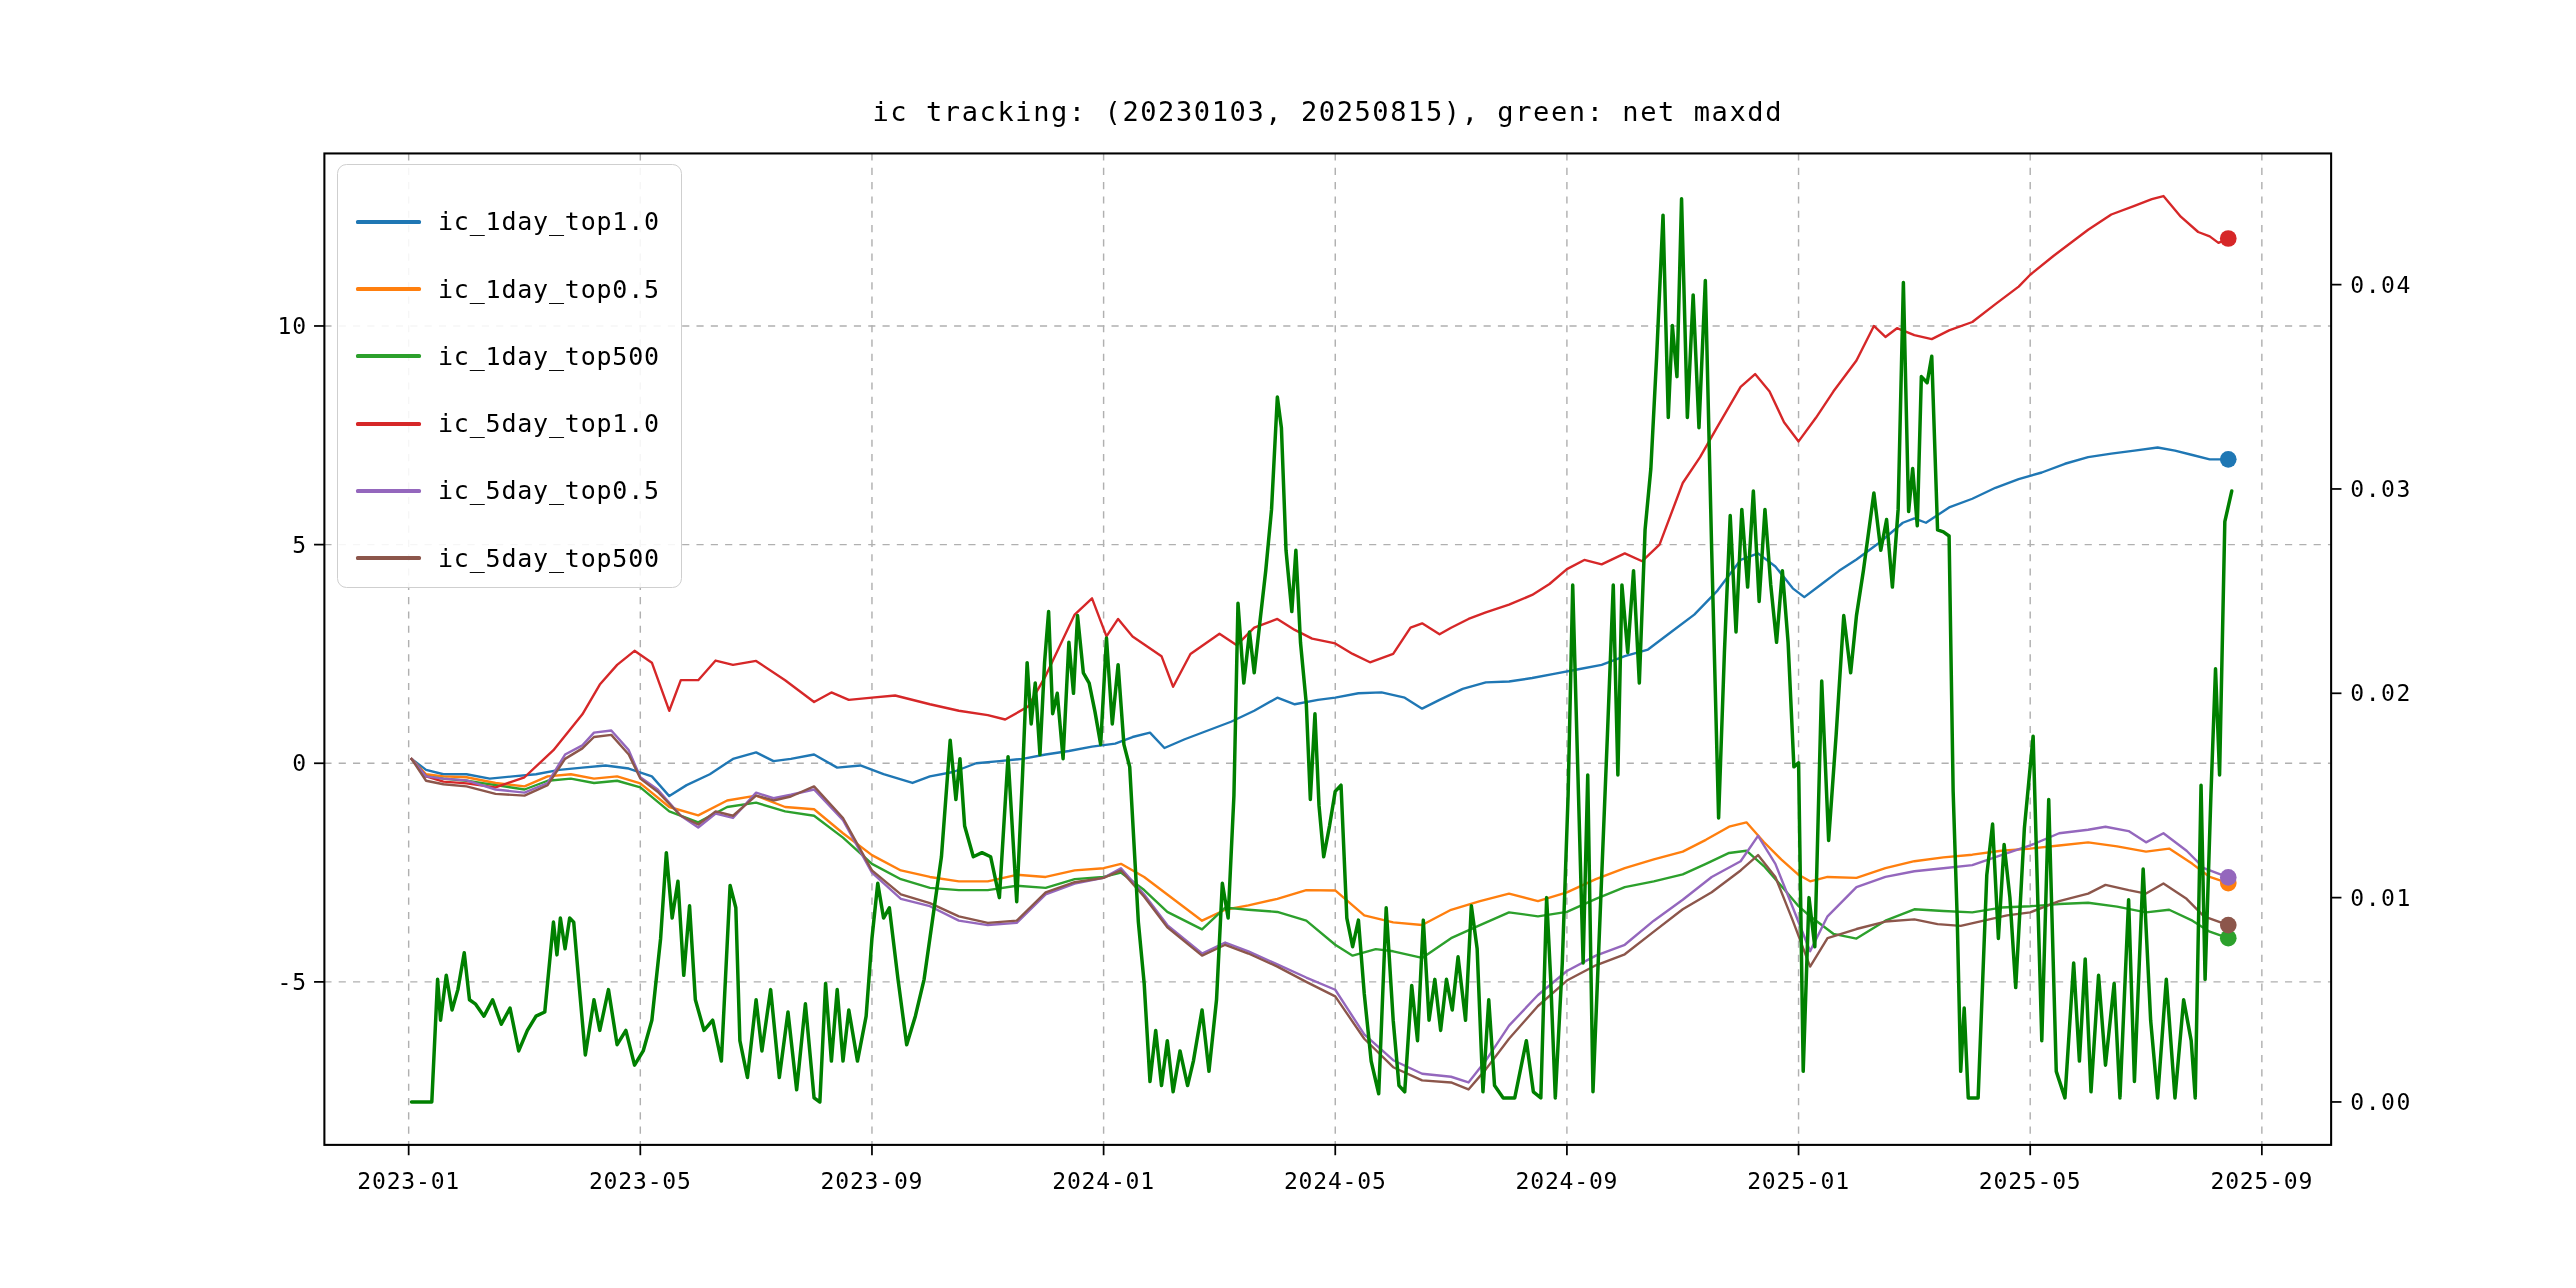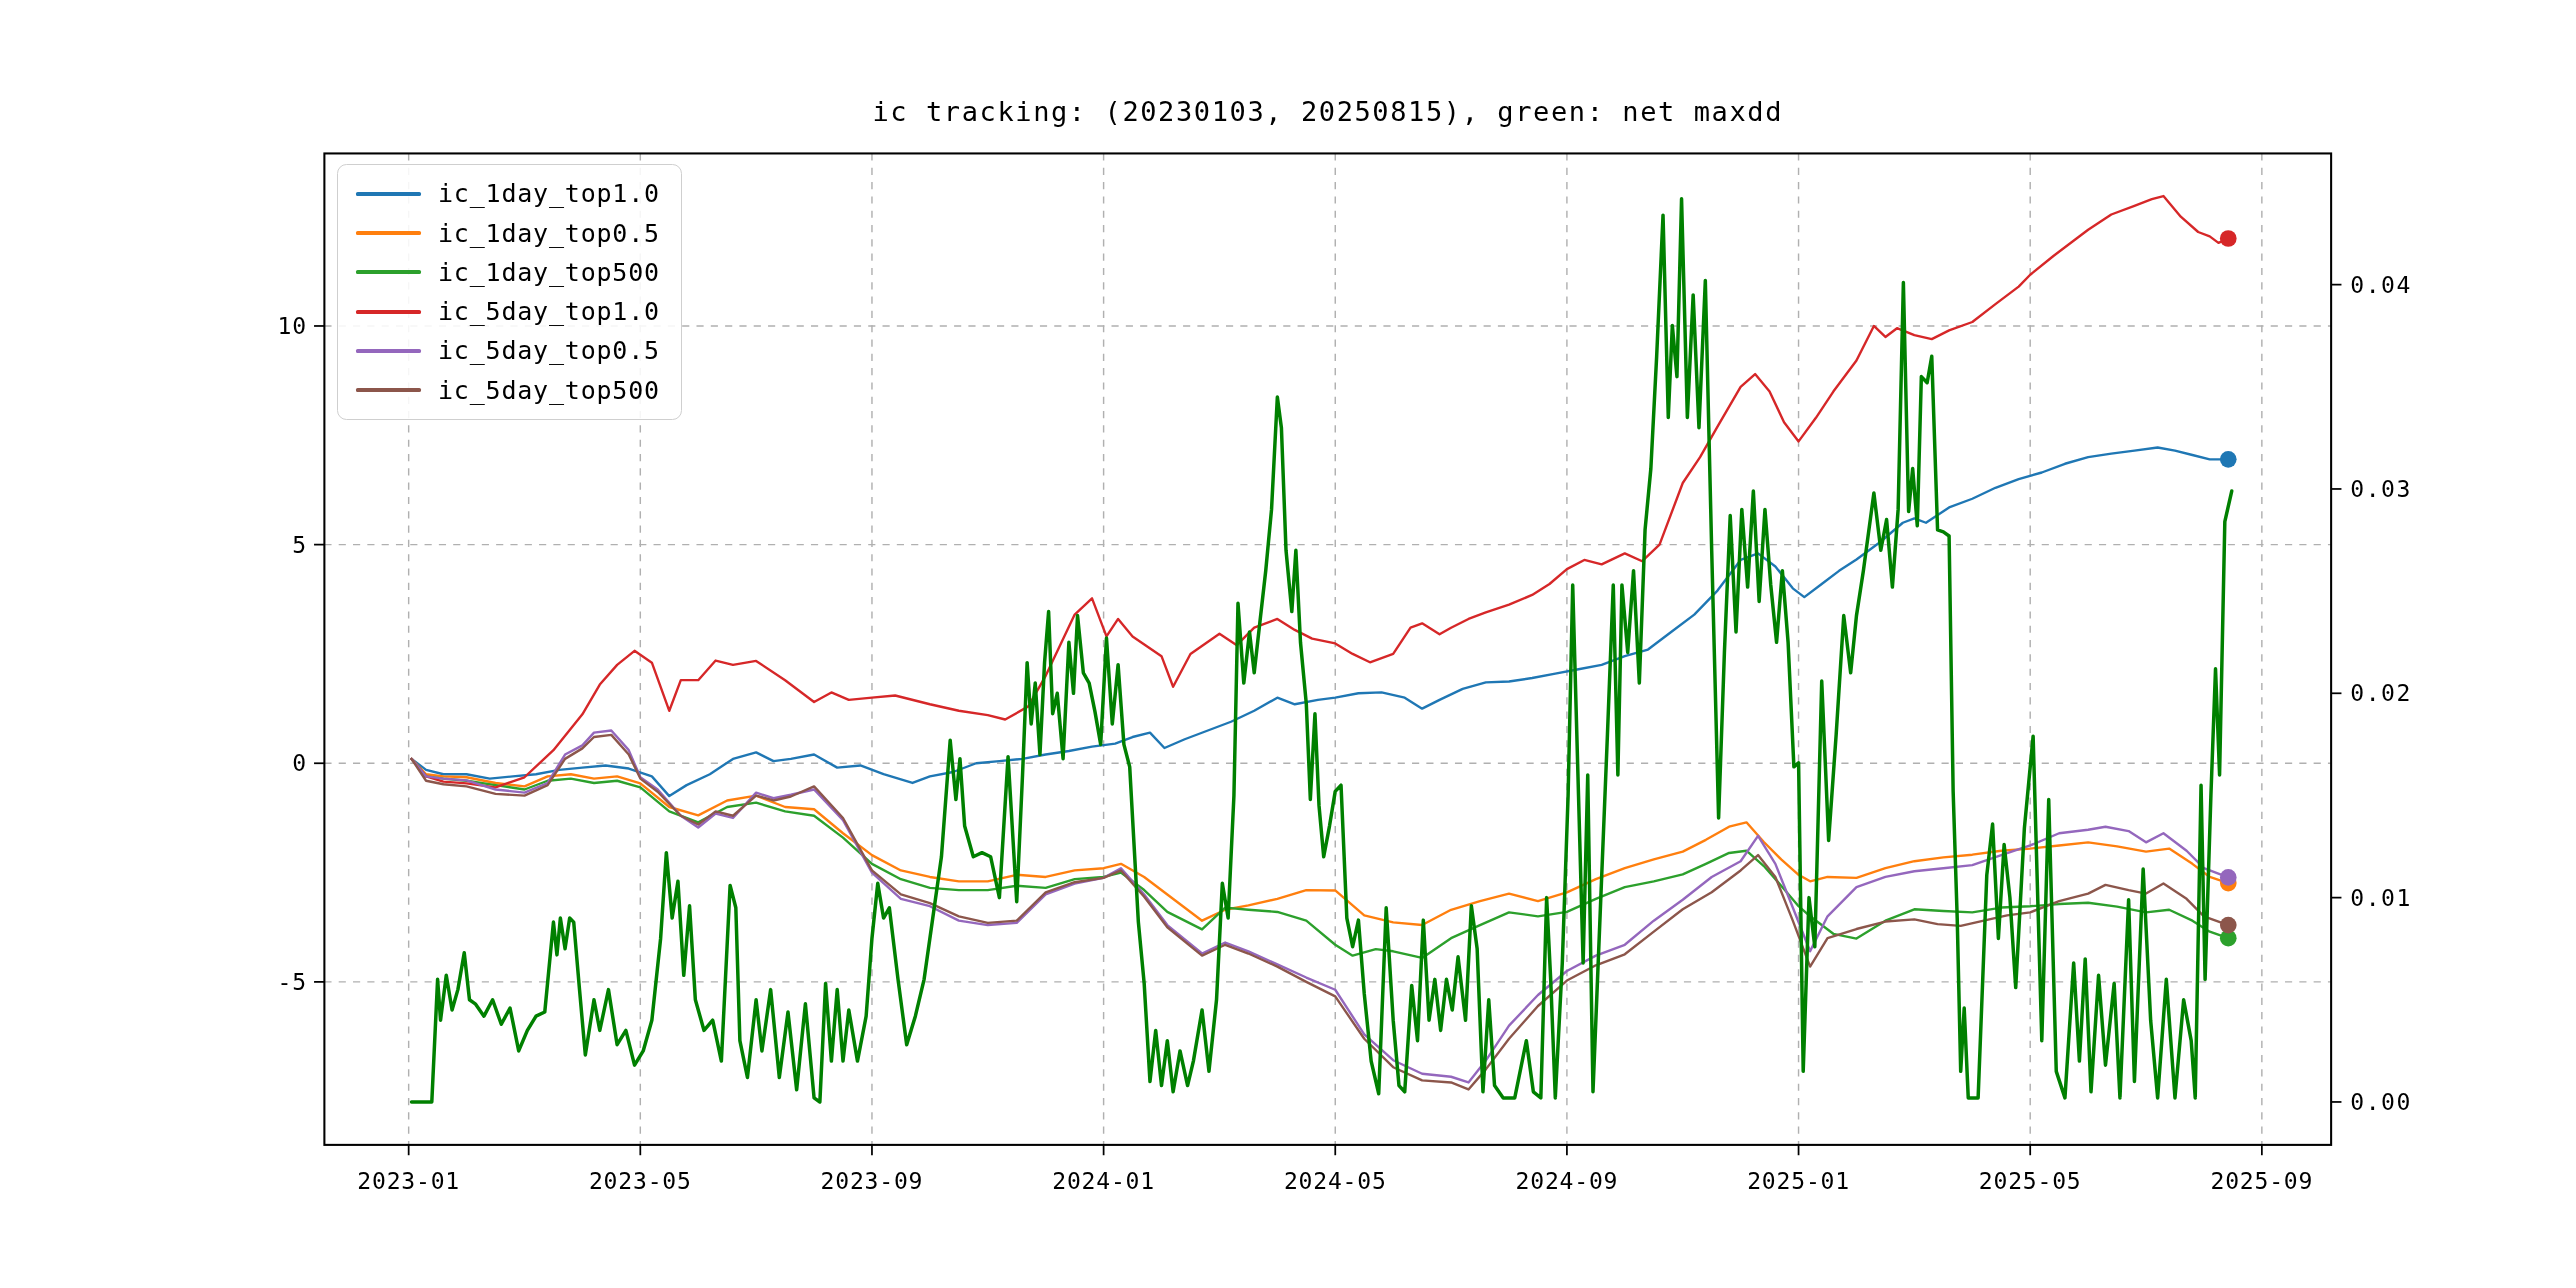--- a/index.html
+++ b/index.html
@@ -9,21 +9,21 @@
     transform-origin:top left;overflow:hidden;
   }
   svg{position:absolute;left:0;top:0;}
   .legend{
     position:absolute;left:337px;top:164px;
     background:rgba(255,255,255,0.88);
     border:1.6px solid #cfcfcf;border-radius:9.5px;
     padding:14.3px 20.7px 14.3px 17.5px;
     display:flex;flex-direction:column;gap:10.3px;z-index:2;
   }
-  .legend-item{display:flex;align-items:center;gap:17.5px;}
+  .legend-item{display:flex;align-items:center;gap:17.5px;margin-top:28px;}
   .legend-swatch{display:inline-block;width:65px;height:4px;border-radius:1.6px;flex:0 0 auto;}
   .legend-label{font-size:25px;color:#000000;letter-spacing:0.8px;white-space:pre;}
 </style>
 </head>
 <body>
 
 <div class="figure" id="figure" style="transform: scale(1);">
 
   <svg id="plot" width="2576" height="1288" viewBox="0 0 3240 1620">
     <rect x="0" y="0" width="3240" height="1620" fill="#ffffff"></rect>

